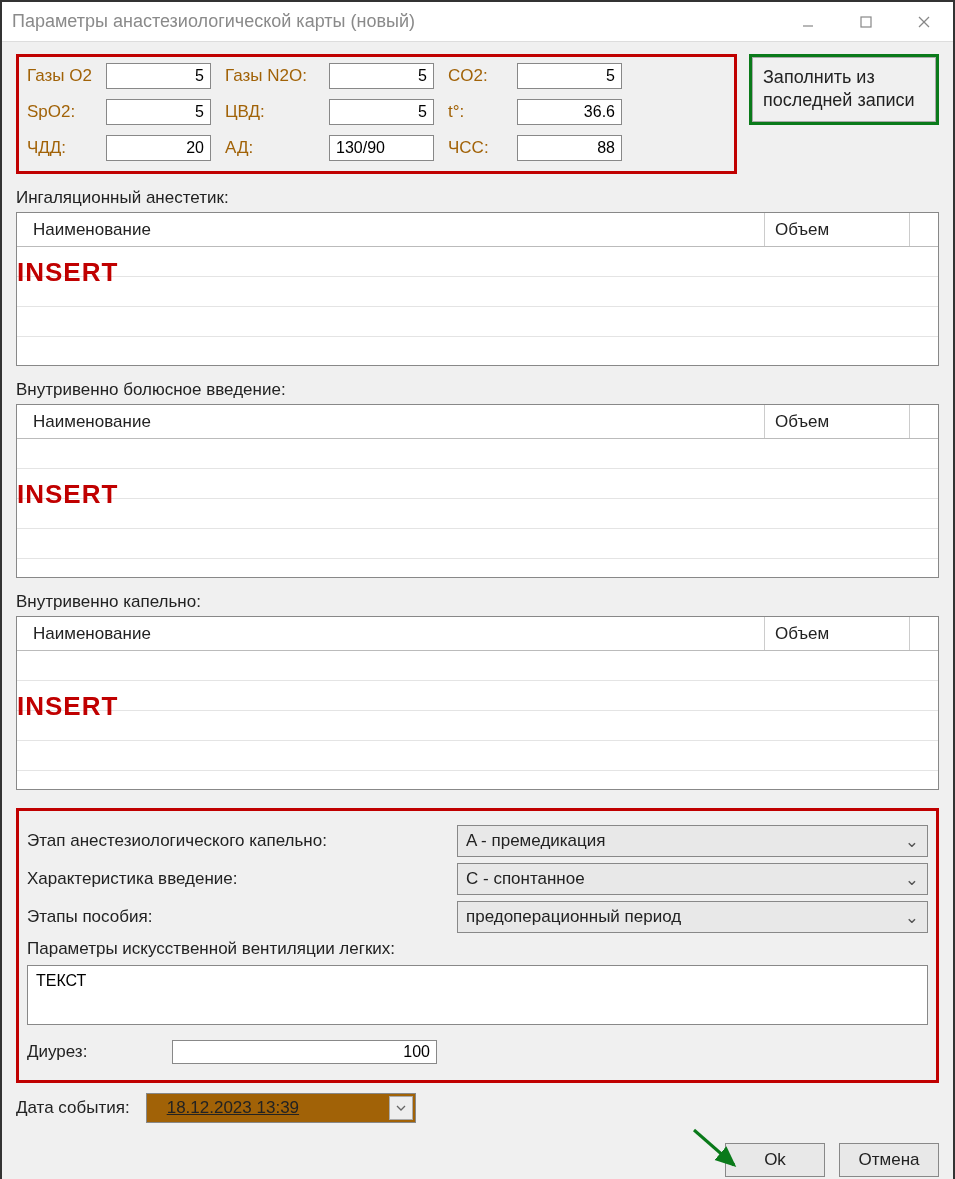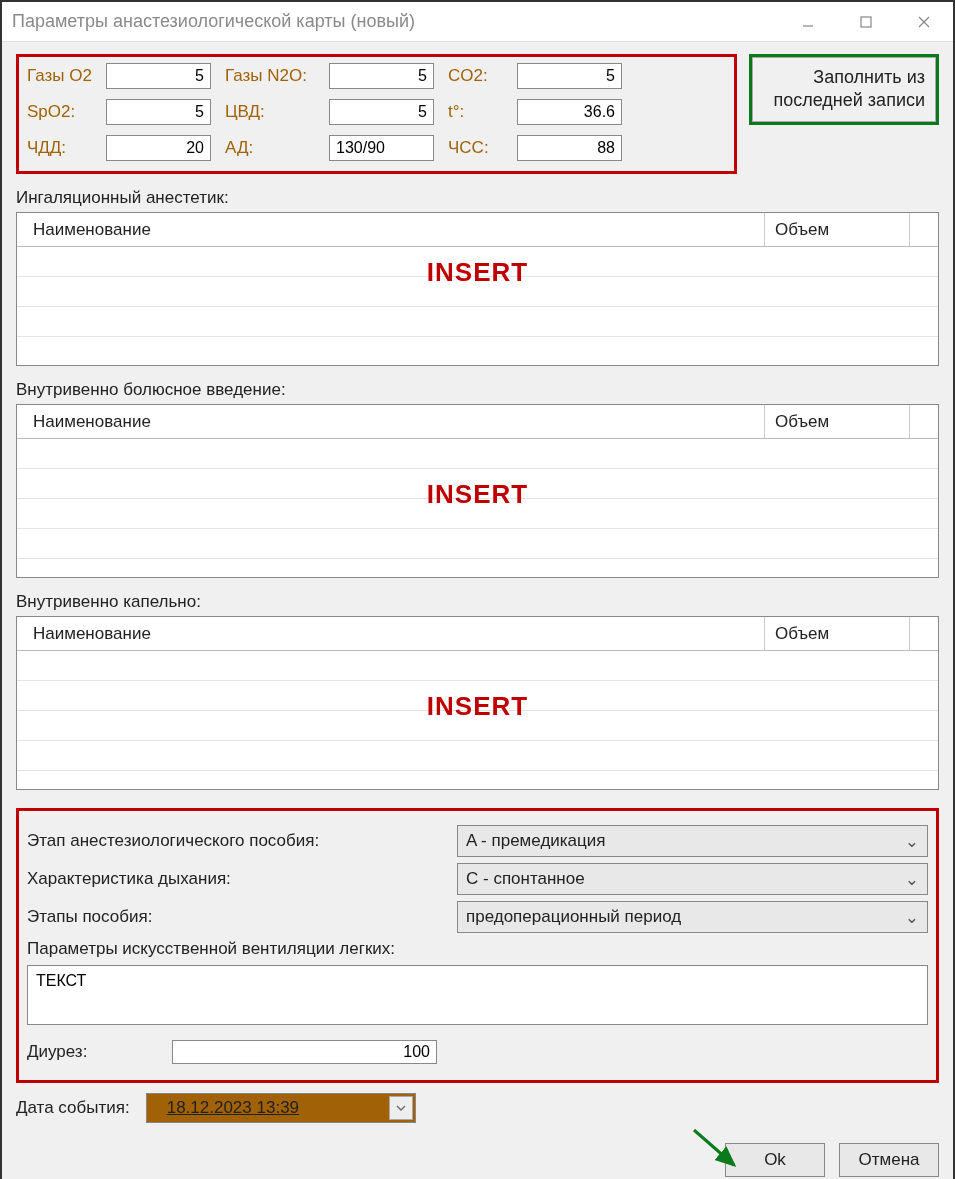--- a/index.html
+++ b/index.html
@@ -54,21 +54,20 @@
     padding: 2px 6px;
     text-align: right;
     font-size: 16px;
     background: #fff;
   }
   .ptext input.left { text-align: left; }
   .fill-btn {
     border: 3px solid #0a7a1a;
     width: 190px;
     background: #f0f0f0;
-    text-align: right;
   }
   .fill-btn-inner {
     border: 1px solid #aaa;
     padding: 8px 10px;
     background: #f0f0f0;
     font-size: 18px;
     line-height: 1.3;
   }
   .section-label {
     margin-top: 14px;
@@ -108,21 +107,20 @@
     position: relative;
     height: calc(100% - 34px);
   }
   .gt-rowline {
     border-bottom: 1px solid #e4e4e4;
     height: 30px;
   }
   .insert-overlay {
     position: absolute;
     left: 0; right: 0; top: 10px;
-    text-align: center;
     color: #c00000;
     font-weight: 700;
     font-size: 26px;
     letter-spacing: 1px;
     pointer-events: none;
   }
   .insert-overlay.low { top: 40px; }
   .bottom-box {
     margin-top: 18px;
     border: 3px solid #c00000;
@@ -308,28 +306,28 @@
         <div class="insert-overlay low">INSERT</div>
         <div class="gt-rowline"></div>
           <div class="gt-rowline"></div>
           <div class="gt-rowline"></div>
           <div class="gt-rowline"></div>
       </div>
     </div>
 
     <div class="bottom-box">
       <div class="brow">
-        <div class="blabel">Этап анестезиологического пособия:</div>
+        <div class="blabel">Этап анестезиологического капельно:</div>
         <div class="combo">
           <span>A - премедикация</span>
           <span class="combo-chevron">⌄</span>
         </div>
       </div>
       <div class="brow">
-        <div class="blabel">Характеристика дыхания:</div>
+        <div class="blabel">Характеристика введение:</div>
         <div class="combo">
           <span>С - спонтанное</span>
           <span class="combo-chevron">⌄</span>
         </div>
       </div>
       <div class="brow">
         <div class="blabel">Этапы пособия:</div>
         <div class="combo">
           <span>предоперационный период</span>
           <span class="combo-chevron">⌄</span>

